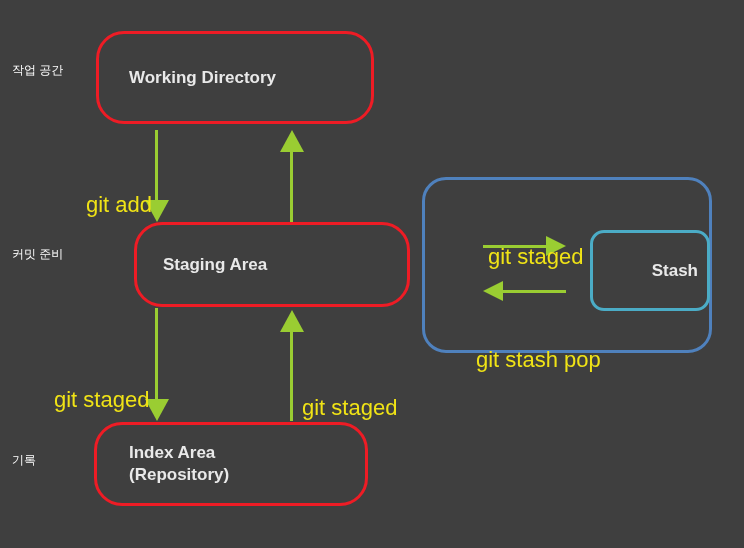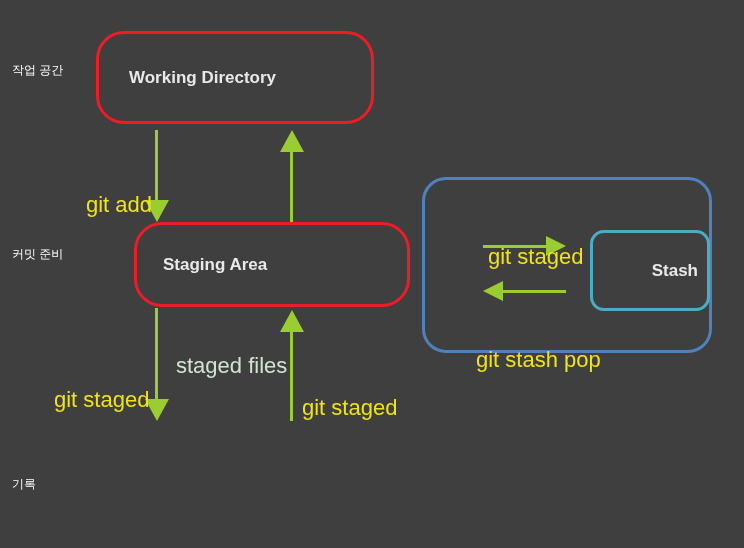--- a/index.html
+++ b/index.html
@@ -33,21 +33,21 @@
 
   .side-label {
     position: absolute;
     color: #ffffff;
     font-size: 12px;
     font-weight: normal;
     white-space: nowrap;
   }
   .side-working { left: 12px; top: 62px; }
   .side-commit  { left: 12px; top: 246px; }
-  .side-history { left: 12px; top: 476px; }
+  .side-history { left: 12px; top: 452px; }
 
   .cmd-label {
     position: absolute;
     color: #f0e316;
     font-size: 22px;
     font-weight: normal;
     white-space: nowrap;
     margin-top: 36px;
   }
   .lbl-git-add         { left: 86px;  top: 156px; }
@@ -85,20 +85,26 @@
   <div class="side-label side-history">기록</div>
 
   <div class="box box-red working-box">
     <span>Working Directory</span>
   </div>
 
   <div class="box box-red staging-box">
     <span>Staging Area</span>
   </div>
 
+  <div class="box box-red index-box">
+    <span class="lines">
+      <span>Index Area</span><br>
+      <span>(Repository)</span>
+    </span>
+  </div>
 
   <div class="box box-blue stash-outer"></div>
   <div class="box box-cyan stash-inner">
     <span>Stash</span>
   </div>
 
   <div class="arrow arr-git-add">
     <div class="line vline" style="top:0; height:71px;"></div>
     <div class="head head-down" style="left:0; top:70px;"></div>
   </div>
@@ -122,19 +128,18 @@
     <div class="line hline" style="left:0; width:63px;"></div>
     <div class="head head-right" style="left:63px; top:0;"></div>
   </div>
 
   <div class="arrow arr-git-stash-pop">
     <div class="head head-left" style="left:0; top:0;"></div>
     <div class="line hline" style="left:20px; width:63px;"></div>
   </div>
 
   <div class="cmd-label lbl-git-add">git add</div>
-  <div class="cmd-label lbl-staged-files">staged files</div>
   <div class="cmd-label lbl-git-commit">git staged</div>
   <div class="cmd-label lbl-git-reset">git staged</div>
   <div class="cmd-label lbl-git-stash">git staged</div>
   <div class="cmd-label lbl-git-stash-pop">git stash pop</div>
 
 </div>
 
 </body></html>

